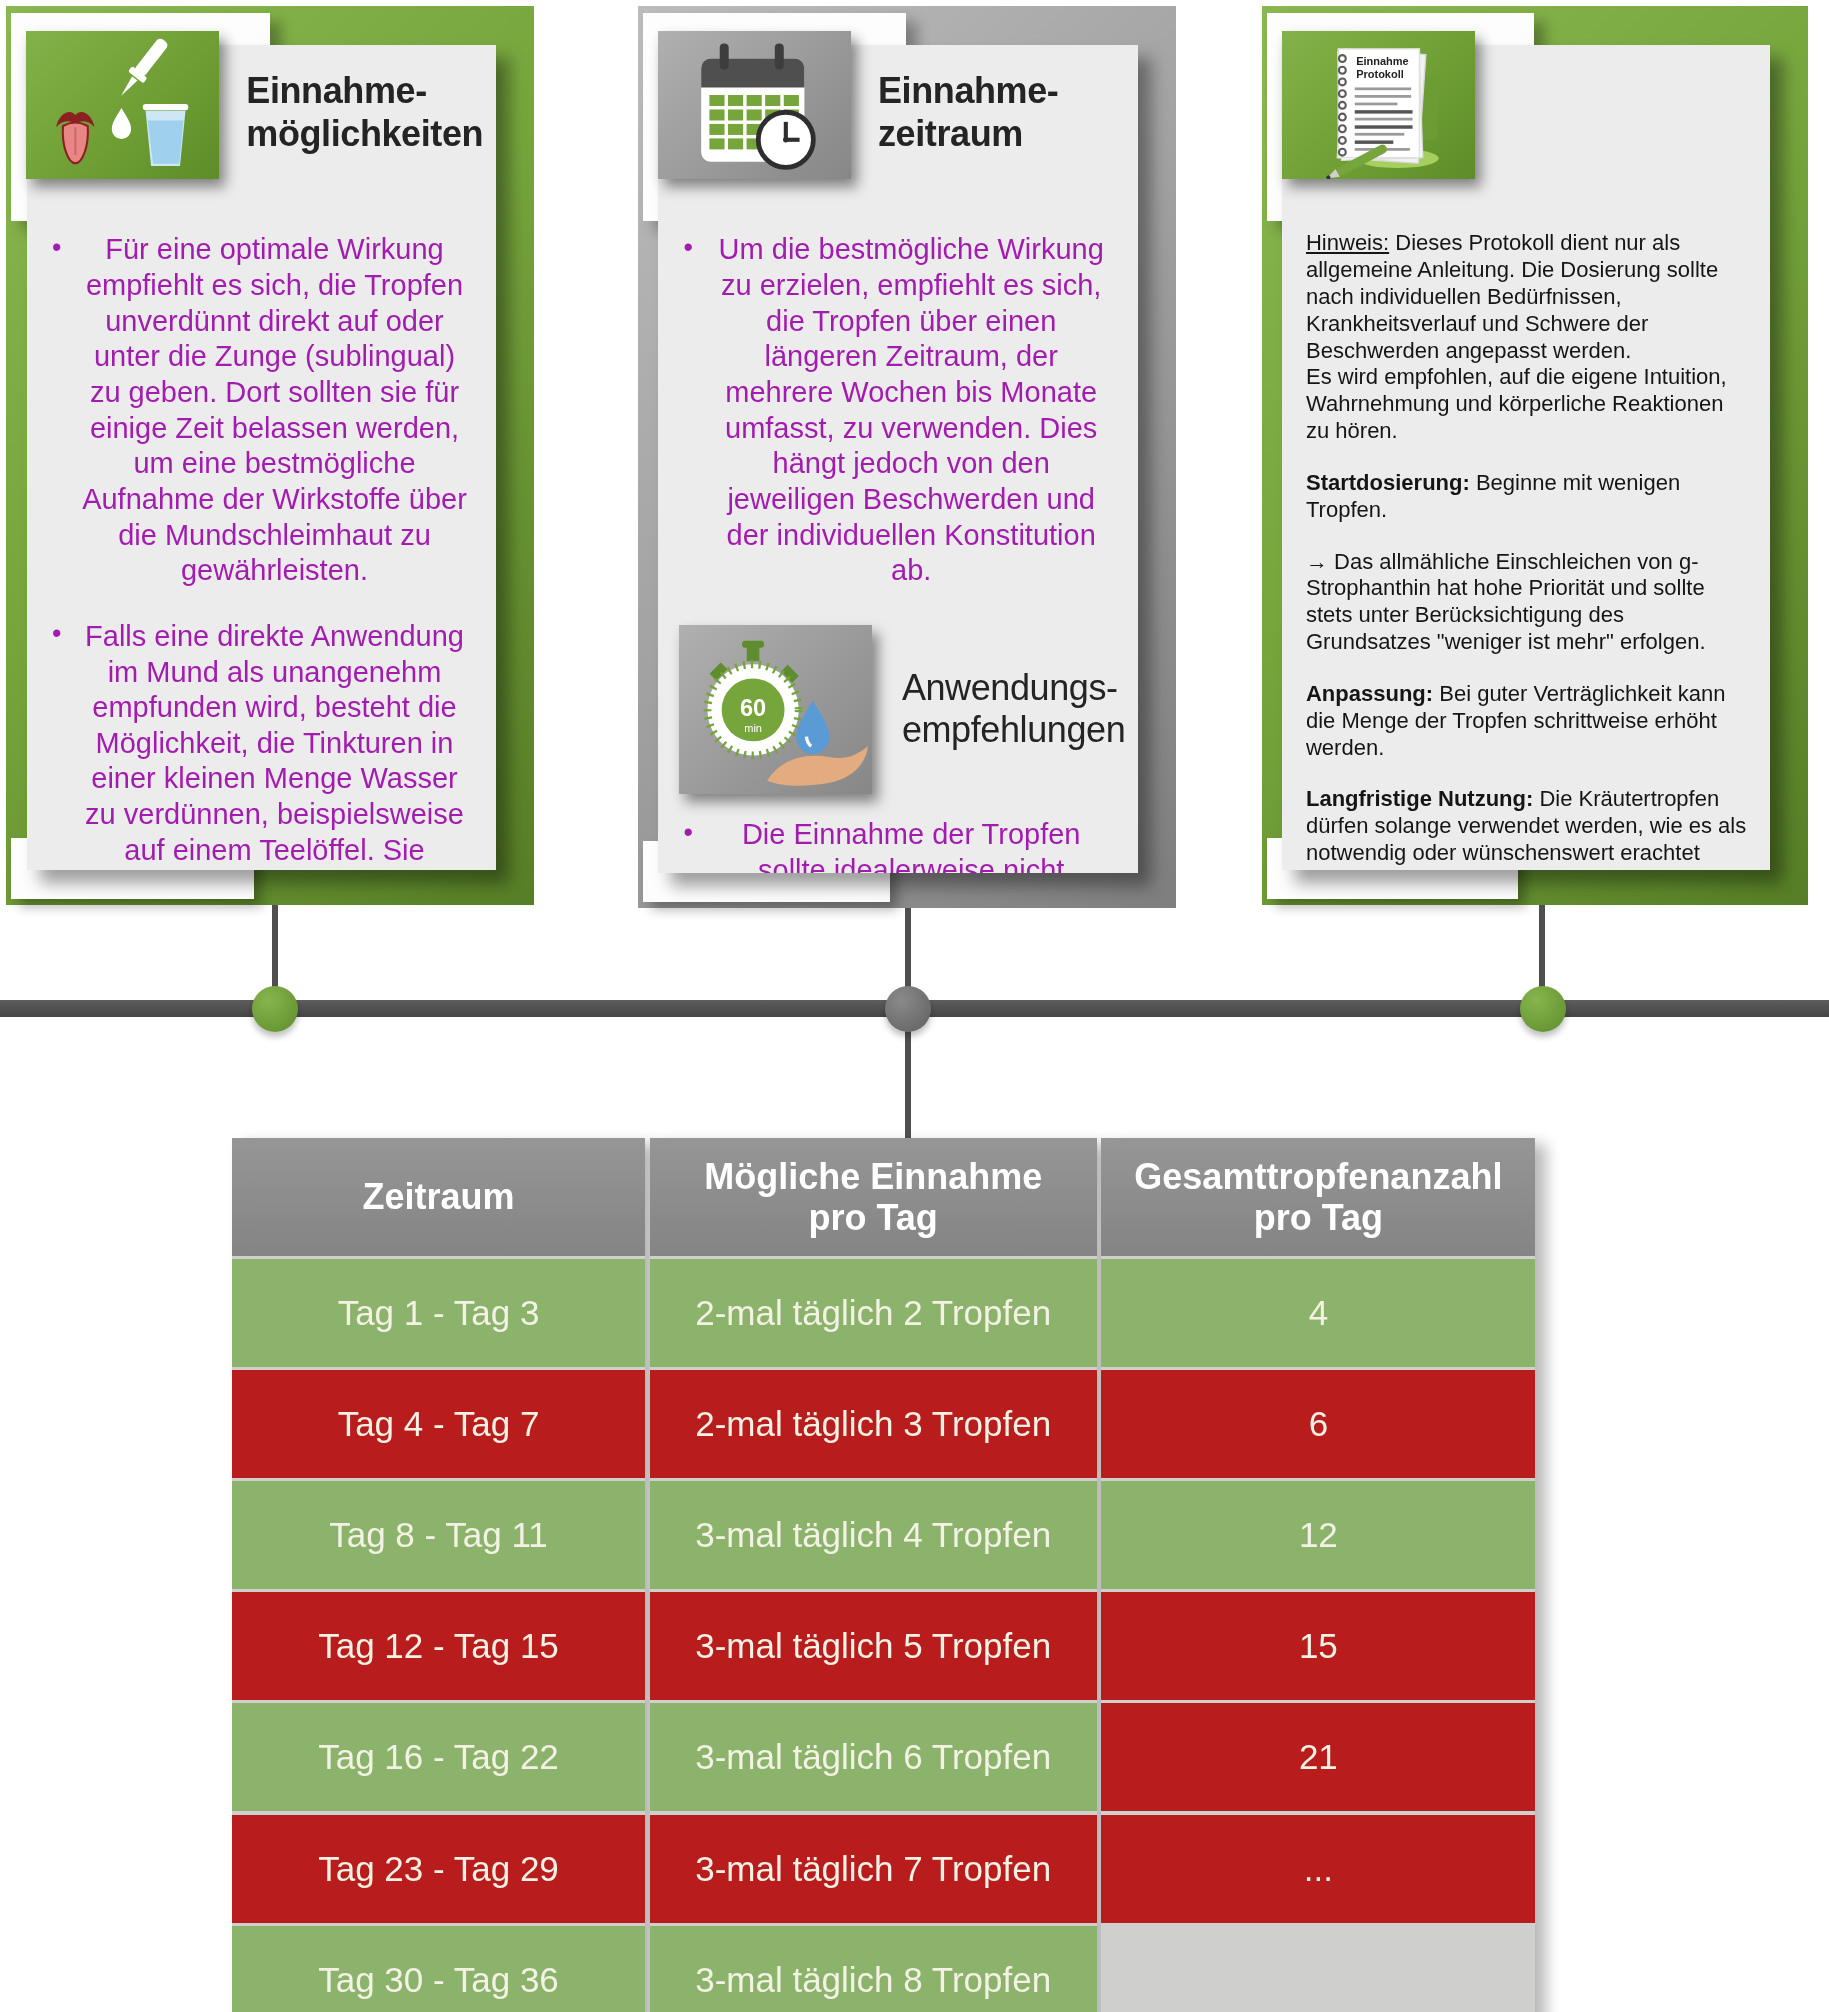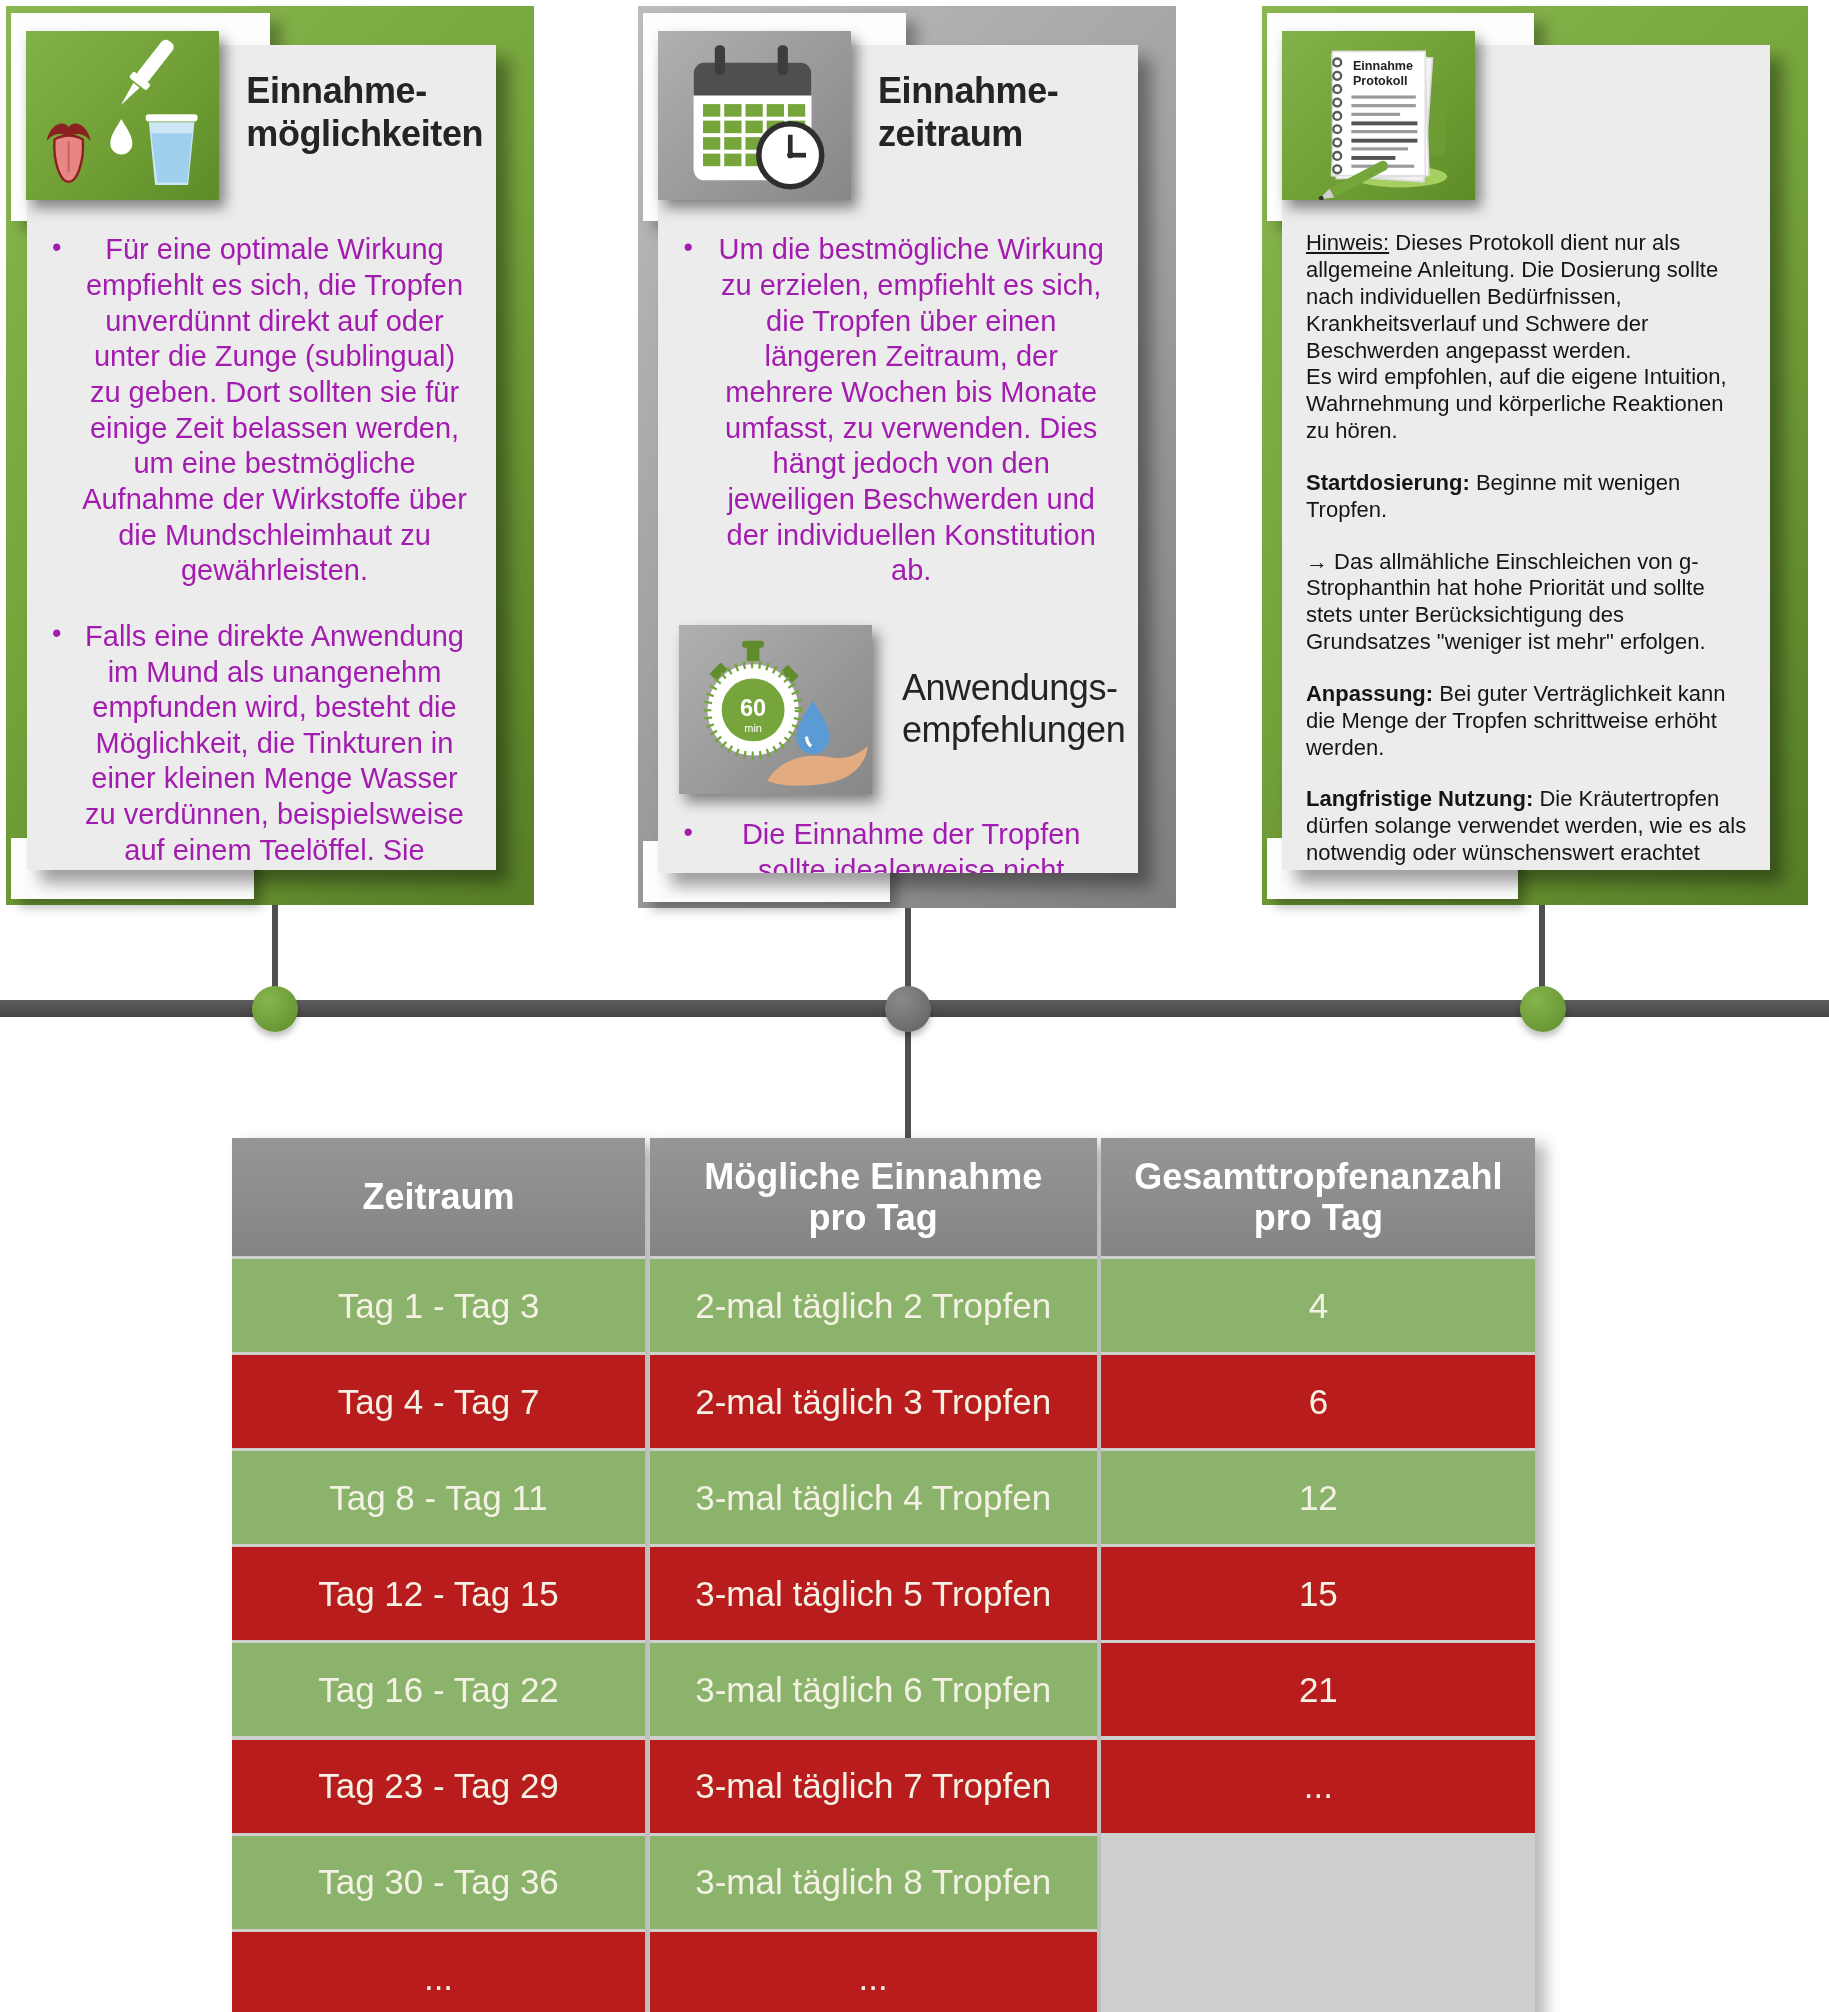--- a/index.html
+++ b/index.html
@@ -15,21 +15,21 @@
   .panel-mid   { left:638px;  width:538px; height:902px; }
   .panel-right { left:1262px; width:546px; }
 
   .sheet-top    { position:absolute; left:4.7px; top:6.3px;    width:49%; height:208px; background:#fdfdfd;
                   box-shadow:11px 9.4px 12.6px rgba(0,0,0,.30); z-index:1; }
   .sheet-bottom { position:absolute; left:4.7px; bottom:6.3px; width:46%; height:61px;  background:#fdfdfd;
                   box-shadow:7.9px 7.9px 11px rgba(0,0,0,.30); z-index:1; }
   .card { position:absolute; left:20.4px; top:39px; right:38px; bottom:35px; background:#edecec;
           box-shadow:12.6px 12.6px 15.7px rgba(0,0,0,.38); z-index:2; padding:0 23.6px; overflow:hidden; }
 
-  .tile { position:absolute; left:19.7px; top:25px; width:193px; height:169px; z-index:3;
+  .tile { position:absolute; left:19.7px; top:25px; width:193px; height:148px; z-index:3;
           box-shadow:6.3px 7.9px 12.6px rgba(0,0,0,.45); }
   .tile.tile-green { background:linear-gradient(135deg,#84b24a 0%,#6d9d33 60%,#5d8c29 100%); }
   .tile.tile-gray  { background:linear-gradient(135deg,#b0b0b0 0%,#979797 60%,#878787 100%); }
   .tile svg { width:100%; height:100%; display:block; }
 
   .panel-title { position:absolute; left:240px; top:64px; right:41px; z-index:3;
                  font-size:36px; font-weight:bold; line-height:1.18; color:#242424;
                  white-space:pre-line; letter-spacing:-0.4px; }
 
   .card-body { margin-top:187px; }
@@ -70,21 +70,21 @@
   .dot-right { left:1520px; }
 
   
   .dtable { position:absolute; left:232px; top:1138px; display:flex; gap:4.7px; }
   .tcol { display:flex; flex-direction:column; gap:3.1px; background:#cfcfcd;
           box-shadow:11px 6.3px 14px rgba(0,0,0,.28); }
   .tcol-1 { width:413px; } .tcol-2 { width:447px; } .tcol-3 { width:434px; }
   .tcell { display:flex; align-items:center; justify-content:center; text-align:center; }
   .th { height:118px; background:linear-gradient(180deg,#969696,#848484);
         color:#ffffff; font-weight:bold; font-size:36px; line-height:1.15; white-space:pre-line; }
-  .tr { height:93px; font-size:35px; color:#f4f2e4; }
+  .tr { height:108px; font-size:35px; color:#f4f2e4; }
   .tr.g { background:#8cb36c; }
   .tr.y { background:#b91c1c; }
 </style>
 </head>
 <body>
 
 <div class="page">
 
   <div class="vline vl-left"></div>
   <div class="vline vl-mid"></div>

